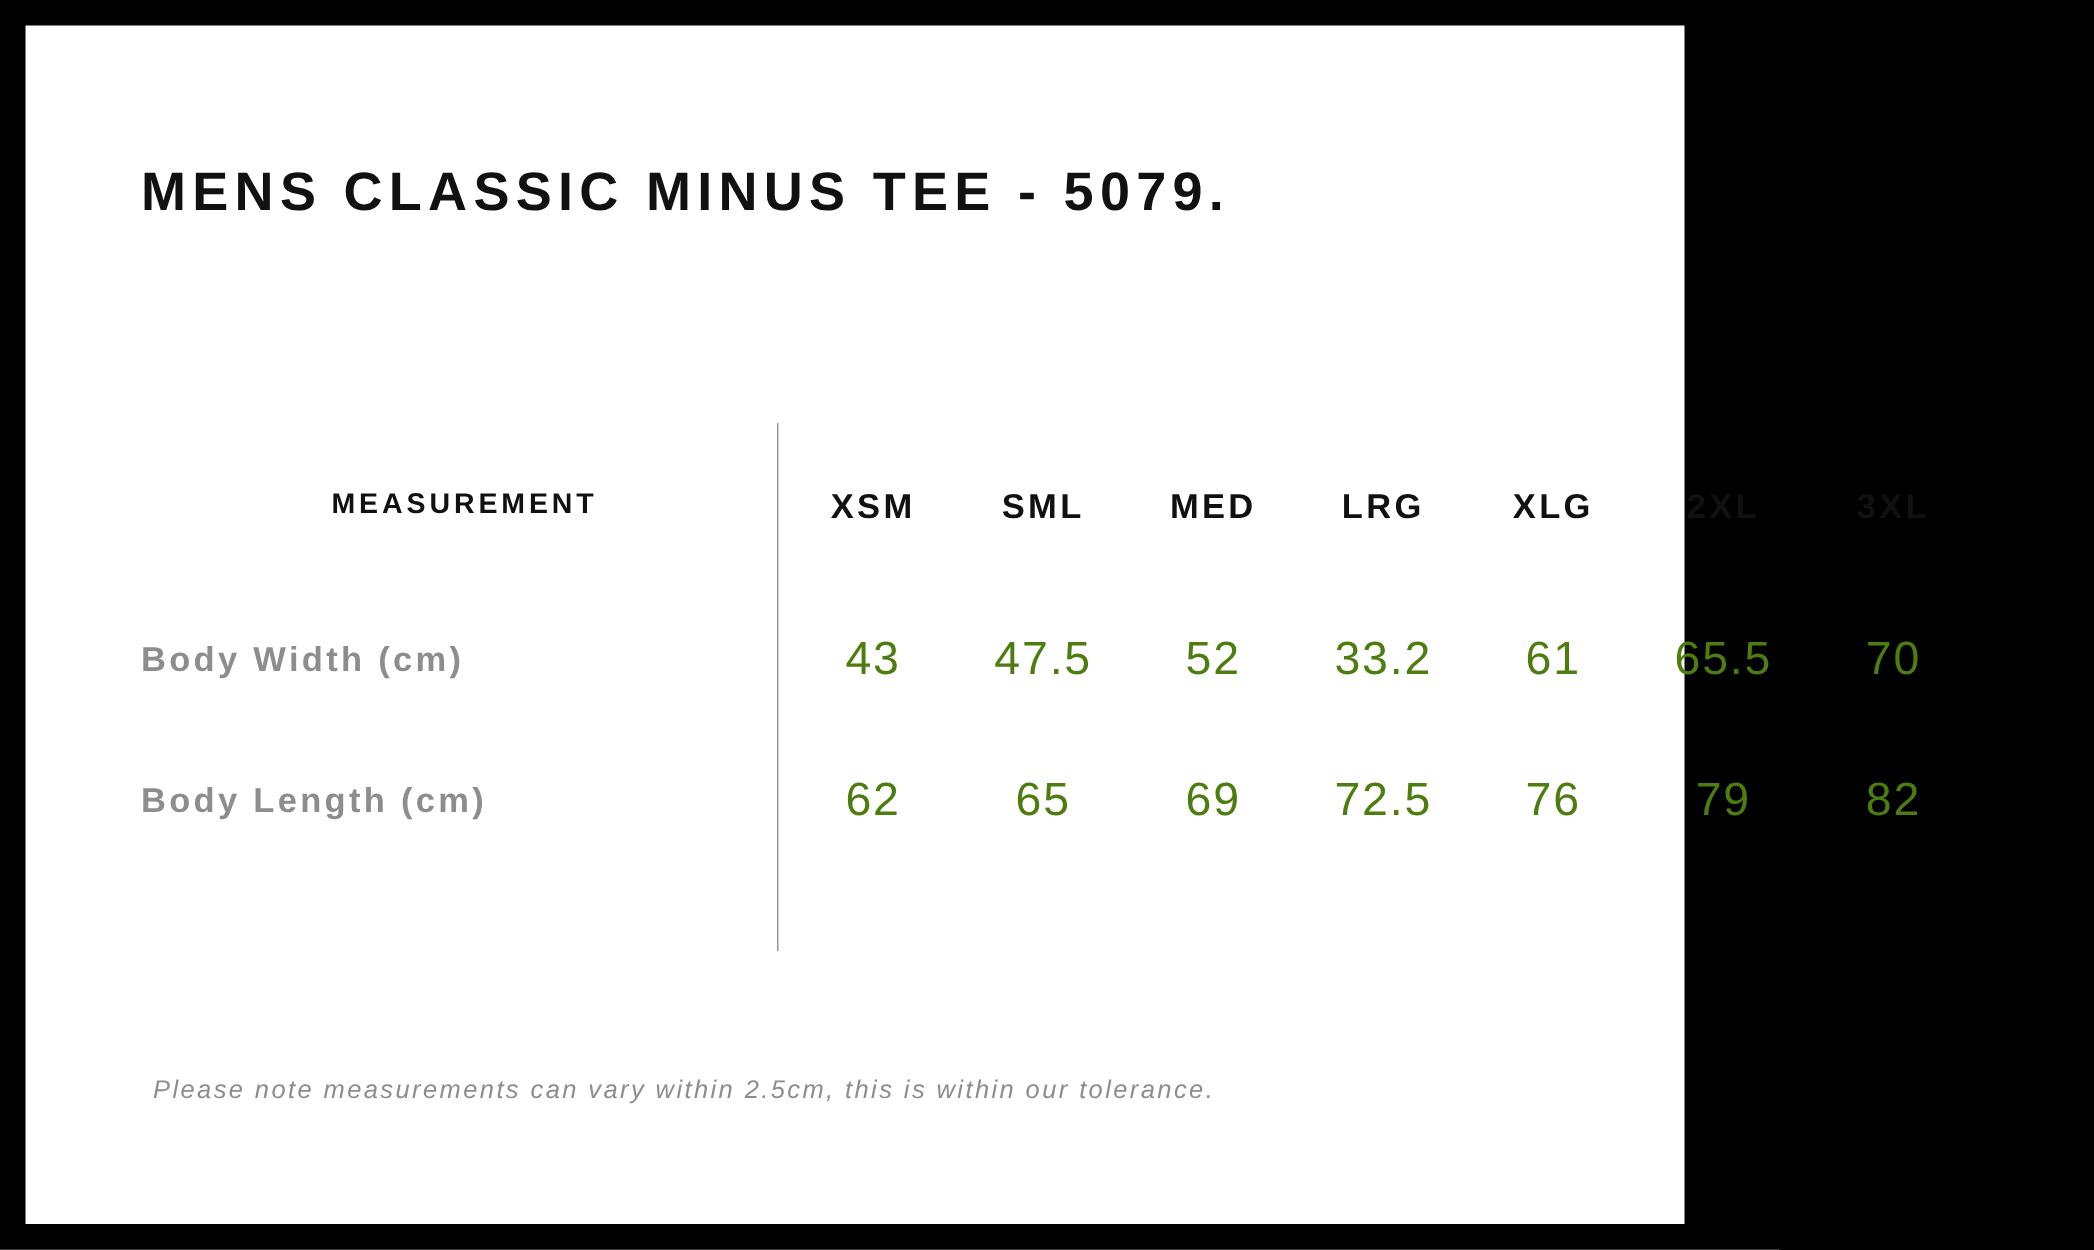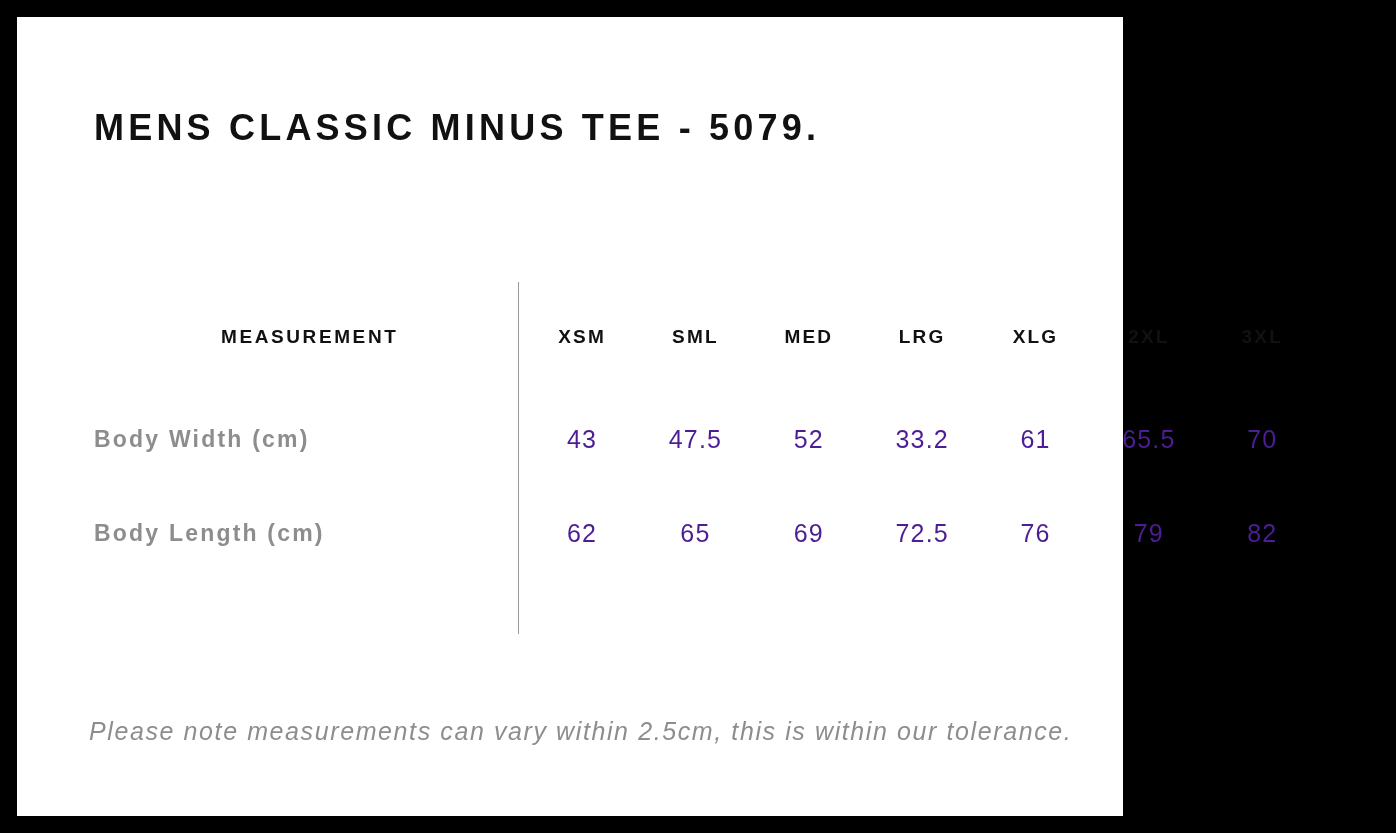--- a/index.html
+++ b/index.html
@@ -66,49 +66,49 @@
   .hdr-label {
     text-align: center;
     font-size: 19px;
     font-weight: 700;
     letter-spacing: 2.6px;
     color: #111111;
     padding-left: 0;
   }
   .hdr-size {
     text-align: center;
-    font-size: 19px;
+    font-size: 23px;
     font-weight: 700;
     letter-spacing: 2.2px;
     color: #111111;
   }
   .data-row td {
     height: 94px;
     vertical-align: middle;
   }
   .cell-label {
     text-align: left;
     font-size: 23px;
     font-weight: 700;
     letter-spacing: 2.2px;
     color: #8d8d8d;
     white-space: nowrap;
   }
   .cell-value {
     text-align: center;
-    font-size: 25px;
+    font-size: 31px;
     font-weight: 400;
     letter-spacing: 1.2px;
-    color: #4c1d95;
+    color: #4d7c0f;
   }
   .note {
     position: absolute;
-    left: 72px;
+    left: 85px;
     top: 700px;
-    font-size: 25px;
+    font-size: 17px;
     font-style: italic;
     letter-spacing: 1.6px;
     color: #8d8d8d;
     white-space: nowrap;
   }
 </style>
 </head>
 <body>
 
 <div class="page">

